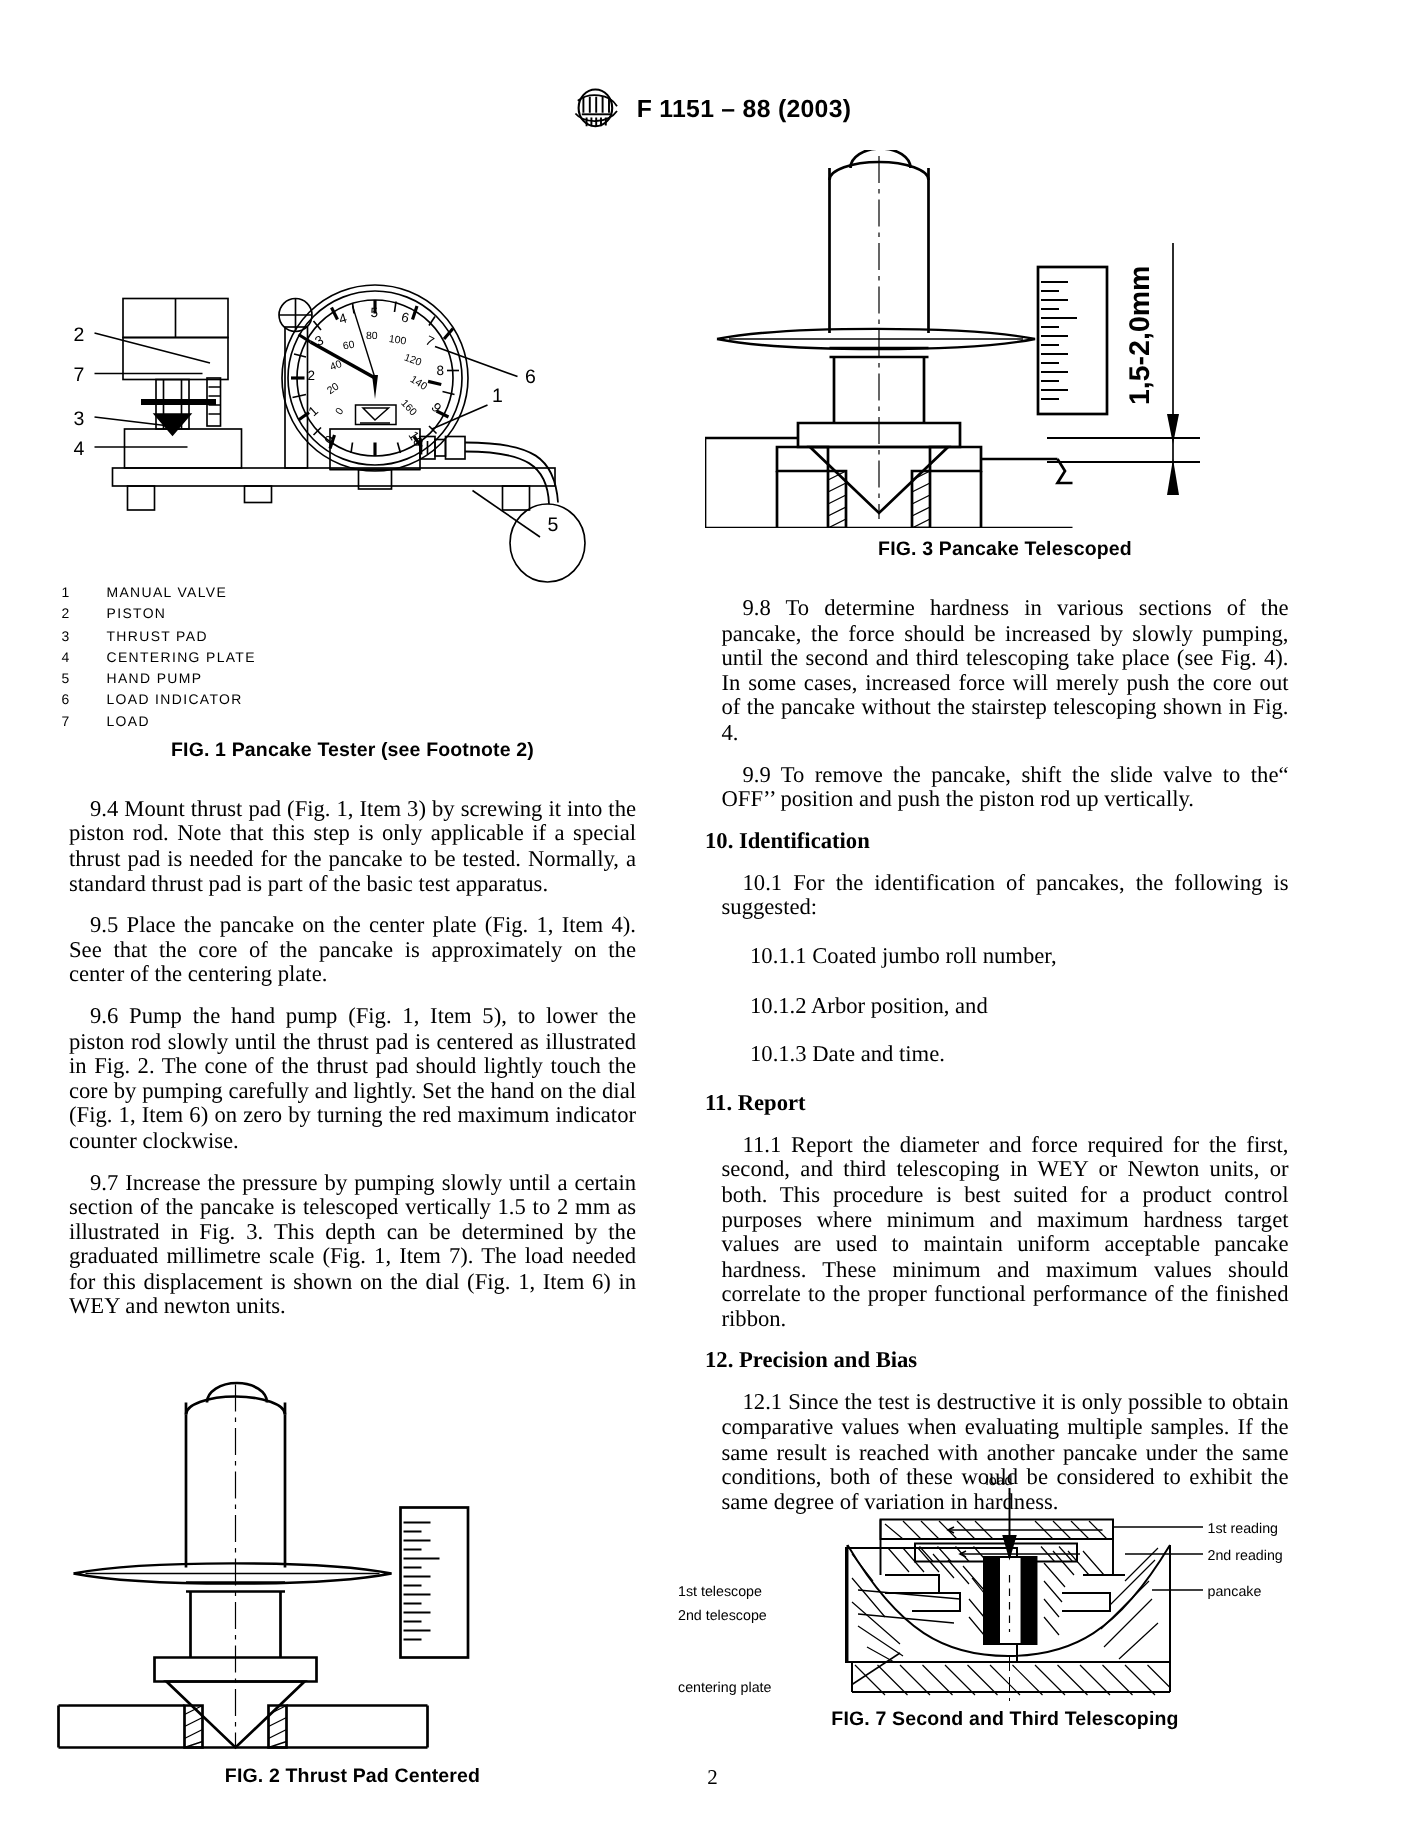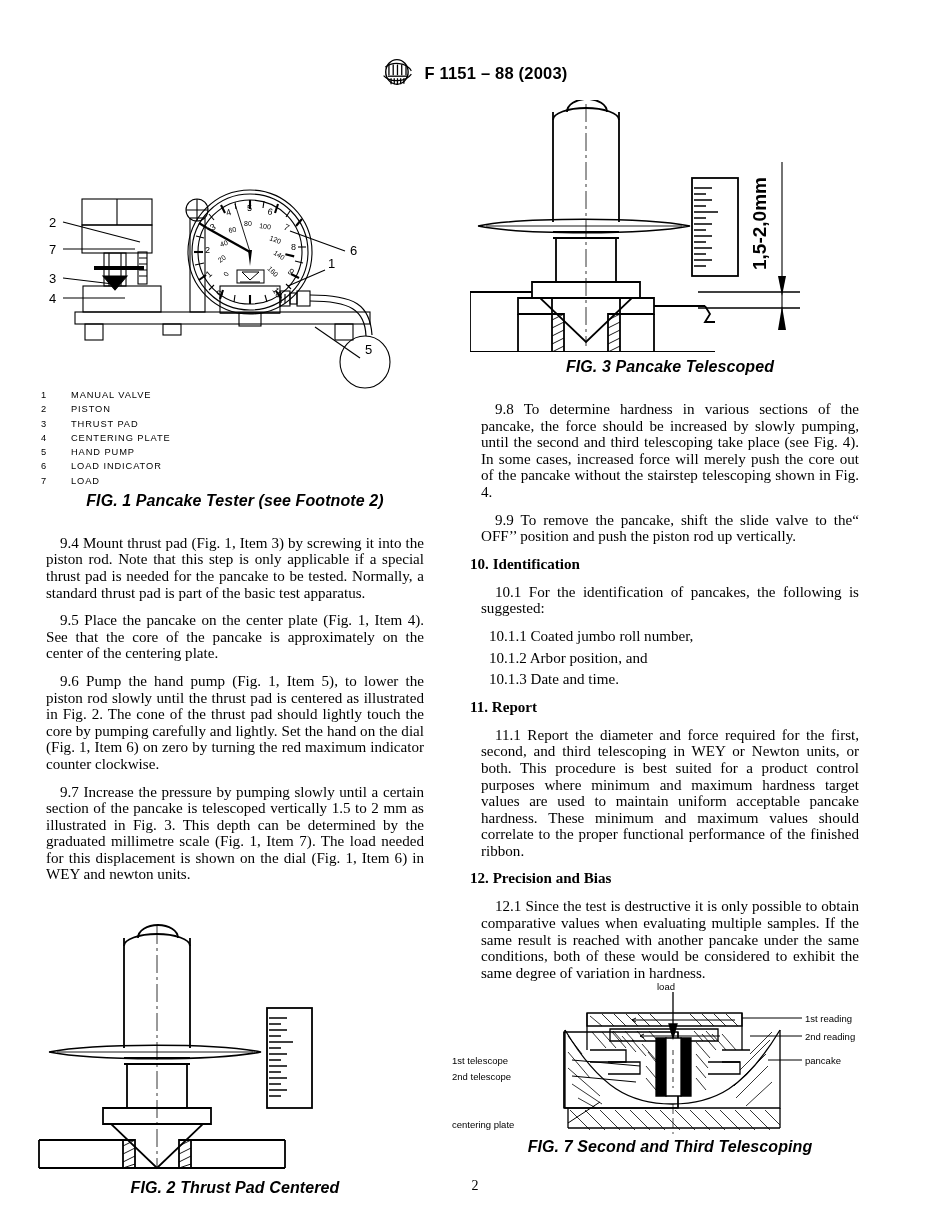--- a/index.html
+++ b/index.html
@@ -29,26 +29,26 @@
     margin:11px;font-size:15.1px;line-height:16.6px;
     text-align:justify;text-justify:inter-word;
     hyphens:manual;
   }
   p.body.ind{text-indent:14px;}
   h3.sec{
     margin:11px 0 4px 0;font-size:15.1px;font-weight:bold;
     font-family:"Liberation Serif",serif;line-height:17px;
   }
   p.sub{
-    margin:5px;font-size:15.1px;line-height:16.6px;text-indent:14px;
+    margin:16px;font-size:15.1px;line-height:16.6px;text-indent:14px;
   }
   .figcap{
     font-family:"Liberation Sans",sans-serif;
-    font-weight:bold;font-size:16px;text-align:center;
-    margin:6px 0 0 0;letter-spacing:.1px;font-style:italic;
+    font-weight:bold;font-size:13px;text-align:center;
+    margin:6px 0 0 0;letter-spacing:.1px;
   }
 
   
   .legend{
     font-family:"Liberation Sans",sans-serif;
     font-size:9.3px;letter-spacing:.9px;
     margin-left:6px;
   }
   .legend .row{display:flex;margin-bottom:4.3px;}
   .legend .num{width:30px;}

